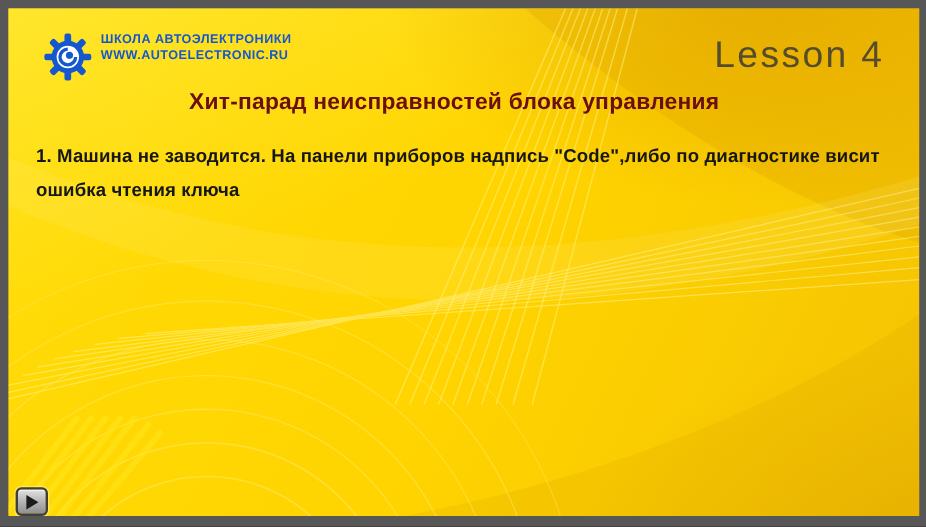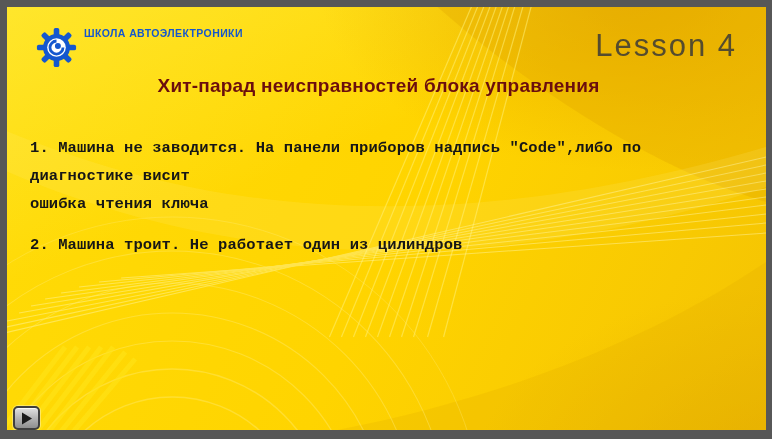--- a/index.html
+++ b/index.html
@@ -33,21 +33,21 @@
   .logo-gear{width:41px;height:41px;flex:0 0 auto;}
   .logo-text{color:var(--accent_blue);font-weight:bold;font-size:10.5px;
     line-height:13px;letter-spacing:.4px;white-space:nowrap;}
 
   .lesson{position:absolute;right:29px;top:21px;
     color:var(--lesson_brown);font-size:31px;font-weight:400;letter-spacing:2px;}
 
   .title{position:absolute;left:0;right:16px;top:68px;text-align:center;
     color:var(--title_red);font-size:19px;font-weight:bold;letter-spacing:.2px;}
 
-  .fault-list{position:absolute;left:23px;right:14px;top:127px;font-family:Liberation Mono, monospace;}
+  .fault-list{position:absolute;left:23px;right:14px;top:110px;}
   .fault-item{
     color:var(--text_black);font-size:15.5px;font-weight:bold;
     line-height:28px;white-space:pre-line;margin-bottom:13px;letter-spacing:.1px;
   }
 
   .play-button{
     position:absolute;left:6px;top:399px;width:27px;height:24px;
     border:2px solid #3f3f3f;border-radius:5px;
     background:linear-gradient(180deg,#e2e2e2 0%,#b9b9b9 45%,#8f8f8f 100%);
     box-shadow:inset 0 1px 0 rgba(255,255,255,.8), 0 0 0 1px rgba(255,255,255,.35);
@@ -130,31 +130,31 @@
             <rect x="34" y="19" width="9" height="6" rx="2" transform="rotate(45 22 22)"></rect>
           </g>
           <circle cx="22" cy="22" r="14.5"></circle>
         </g>
         <circle cx="22" cy="22" r="10" fill="#ffffff"></circle>
         <path d="M22 13.5 a8.5 8.5 0 1 0 8.5 8.5 h-3 a5.5 5.5 0 1 1 -5.5 -5.5 Z" fill="#1557CE"></path>
         <circle cx="23.5" cy="20.5" r="3.2" fill="#1557CE"></circle>
       </svg>
       <div class="logo-text">
         <div>ШКОЛА АВТОЭЛЕКТРОНИКИ</div>
+        <div>WWW.AUTOELECTRONIC.RU</div>
       </div>
     </div>
 
     <div class="lesson">Lesson 4</div>
 
     <div class="title">Хит-парад неисправностей блока управления</div>
 
     <div class="fault-list">
       <div class="fault-item">1. Машина не заводится. На панели приборов надпись "Code",либо по диагностике висит
 ошибка чтения ключа</div>
-      <div class="fault-item">2. Машина троит. Не работает один из цилиндров</div>
     </div>
 
     <button class="play-button">
       <svg width="15" height="15" viewBox="0 0 15 15" aria-hidden="true">
         <polygon points="3,1.5 3,13.5 13,7.5" fill="#1b1b1b"></polygon>
       </svg>
     </button>
 
   </div>
 </div>

